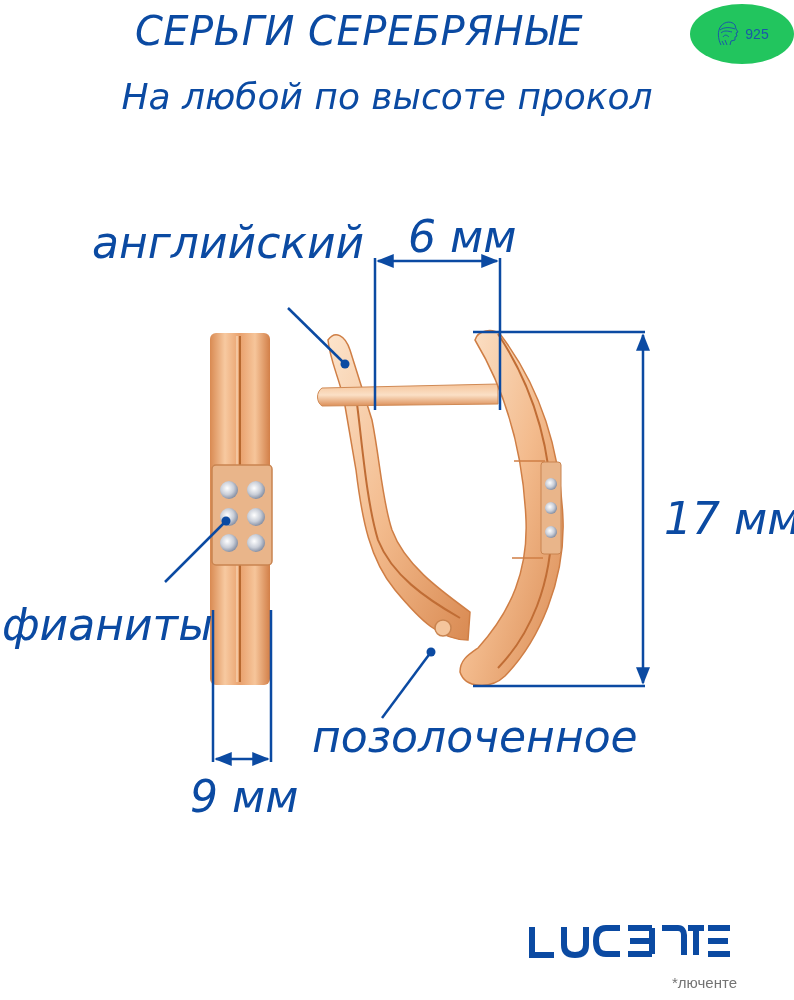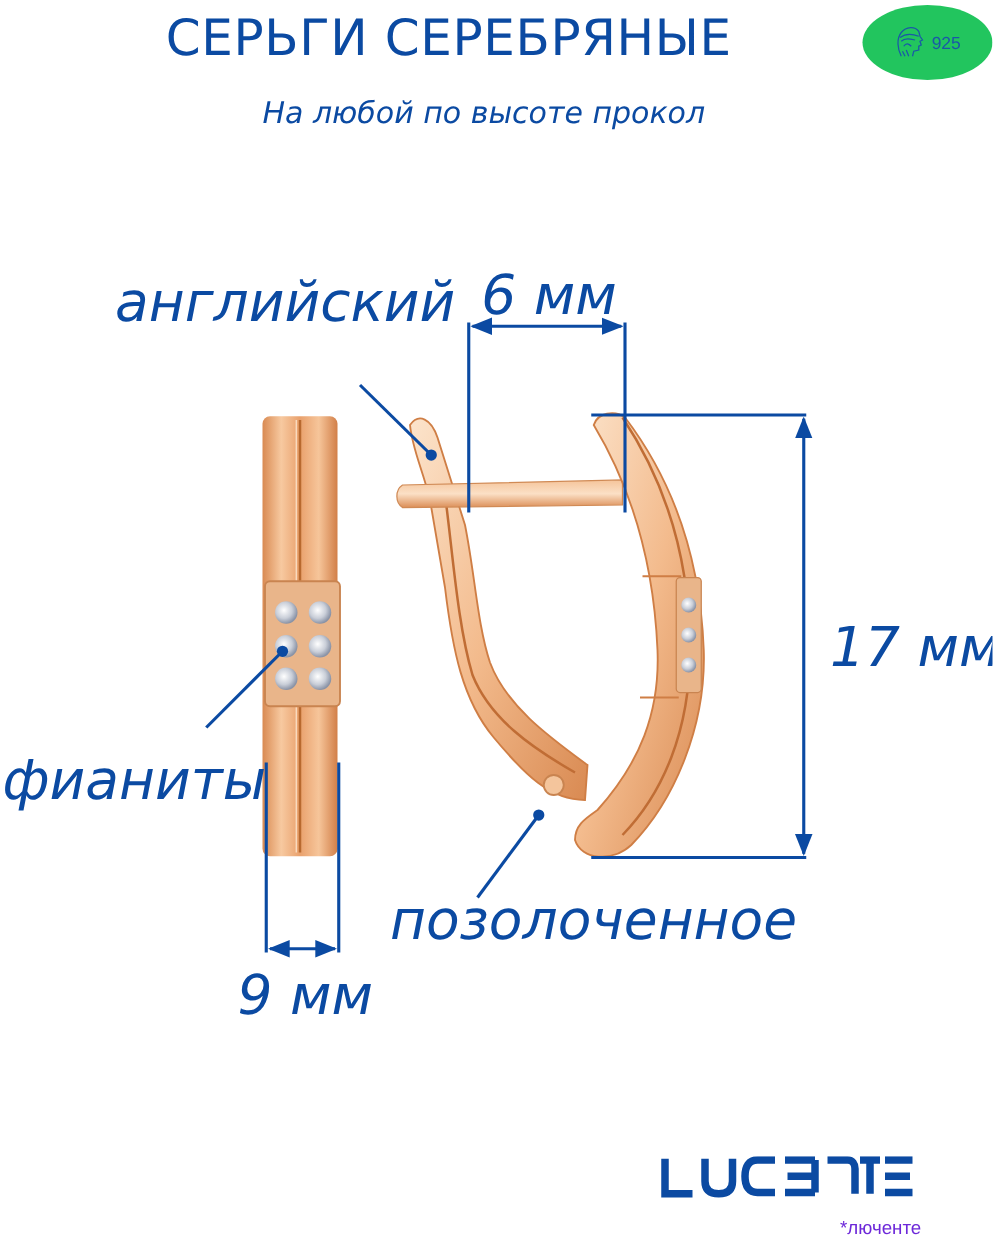--- a/index.html
+++ b/index.html
@@ -1,33 +1,33 @@
 <!DOCTYPE html>
 <html><head>
 <meta charset="utf-8">
 <style>
   html, body { margin: 0; padding: 0; background: #ffffff; }
   body { width: 794px; height: 1000px; position: relative; overflow: hidden;
          font-family: "DejaVu Sans", "Liberation Sans", sans-serif; color: #0b4aa2; }
   .abs { position: absolute; }
   .title { left: 0; width: 794px; top: 8px; text-align: center; font-size: 40px;
            letter-spacing: 0.5px; color: #0b4aa2; font-family: "DejaVu Sans", sans-serif; font-weight: normal; }
-  .title span { position: relative; left: -38px; }
-  .subtitle { left: 0; width: 794px; top: 76px; text-align: center; font-size: 24px;
+  .title span { position: relative; left: -38px; font-style: italic; }
+  .subtitle { left: 0; width: 794px; top: 76px; text-align: center; font-size: 36px;
               font-style: italic; color: #0b4aa2; font-family: "DejaVu Sans", sans-serif; }
   .subtitle span { position: relative; left: -10px; }
   .badge { left: 690px; top: 4px; width: 104px; height: 60px; border-radius: 50% / 50%;
            background: #22c55e; display: flex; align-items: center; justify-content: center; gap: 4px; }
   .badge-num { font-size: 14px; color: #1a58a8; font-family: "Liberation Sans", sans-serif; }
   .label { font-style: italic; color: #0b4aa2; font-size: 44px; font-family: "DejaVu Sans", sans-serif;
            line-height: 1.15; white-space: nowrap; }
   .center { text-align: center; }
   svg.art { position: absolute; left: 0; top: 0; }
   .logo { left: 528px; top: 925px; }
-  .logo-sub { left: 672px; top: 974px; font-size: 15px; color: #6d28d9; font-family: "Liberation Sans", sans-serif; }
+  .logo-sub { left: 672px; top: 974px; font-size: 15px; color: #737373; font-family: "Liberation Sans", sans-serif; }
 </style>
 </head>
 <body>
 
 <div class="abs title">
   <span>СЕРЬГИ СЕРЕБРЯНЫЕ</span>
 </div>
 <div class="abs subtitle">
   <span>На любой по высоте прокол</span>
 </div>
@@ -130,21 +130,21 @@
   <g fill="#0b4aa2">
     <circle cx="345" cy="364" r="4.5"></circle>
     <circle cx="226" cy="521" r="4.5"></circle>
     <circle cx="431" cy="652" r="4.5"></circle>
   </g>
 </svg>
 
 <div class="abs label center" style="left:92px; top:218px; width:250px;">
   <div>английский</div>
 </div>
-<div class="abs label" style="left:385px; top:212px;">6 мм</div>
+<div class="abs label" style="left:408px; top:212px;">6 мм</div>
 <div class="abs label" style="left:664px; top:494px;">17 мм</div>
 <div class="abs label" style="left:2px; top:600px;">фианиты</div>
 <div class="abs label" style="left:190px; top:772px;">9 мм</div>
 <div class="abs label center" style="left:312px; top:712px; width:320px;">
   <div>позолоченное</div>
 </div>
 
 <div class="abs logo">
   <svg width="204" height="34" viewBox="0 0 204 34">
     <g fill="none" stroke="#0b4aa2" stroke-width="6" stroke-linecap="butt">

